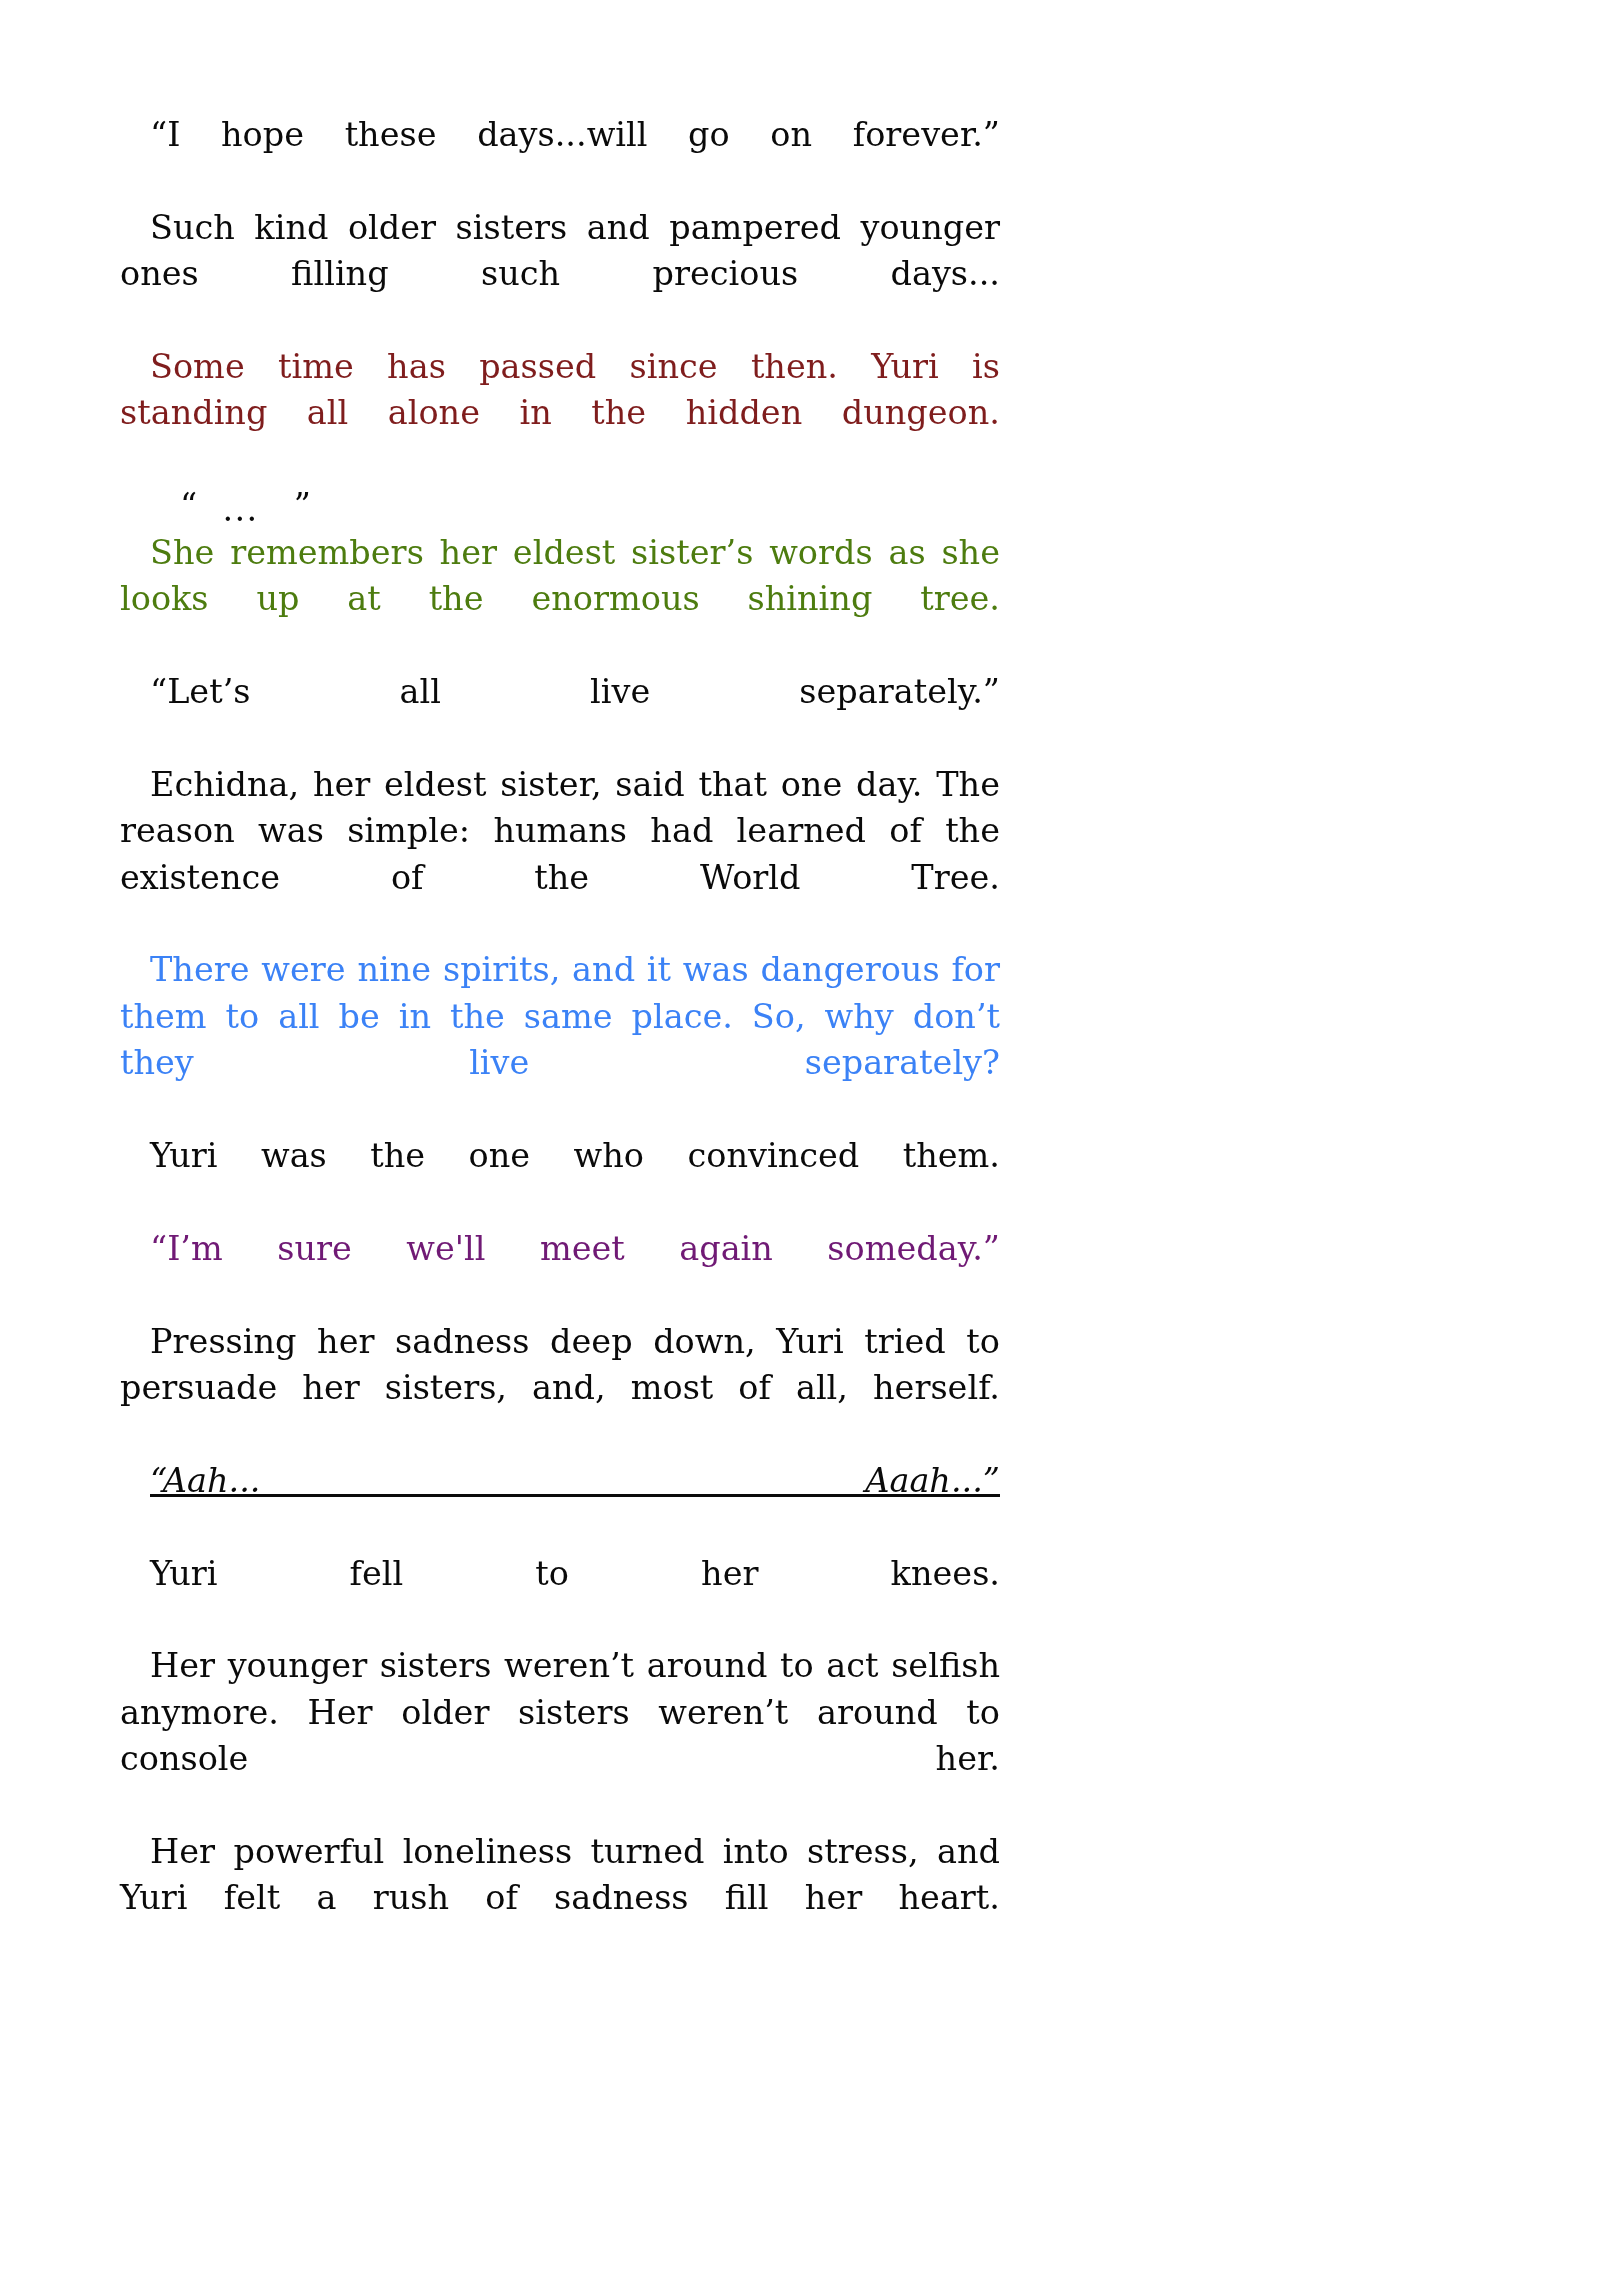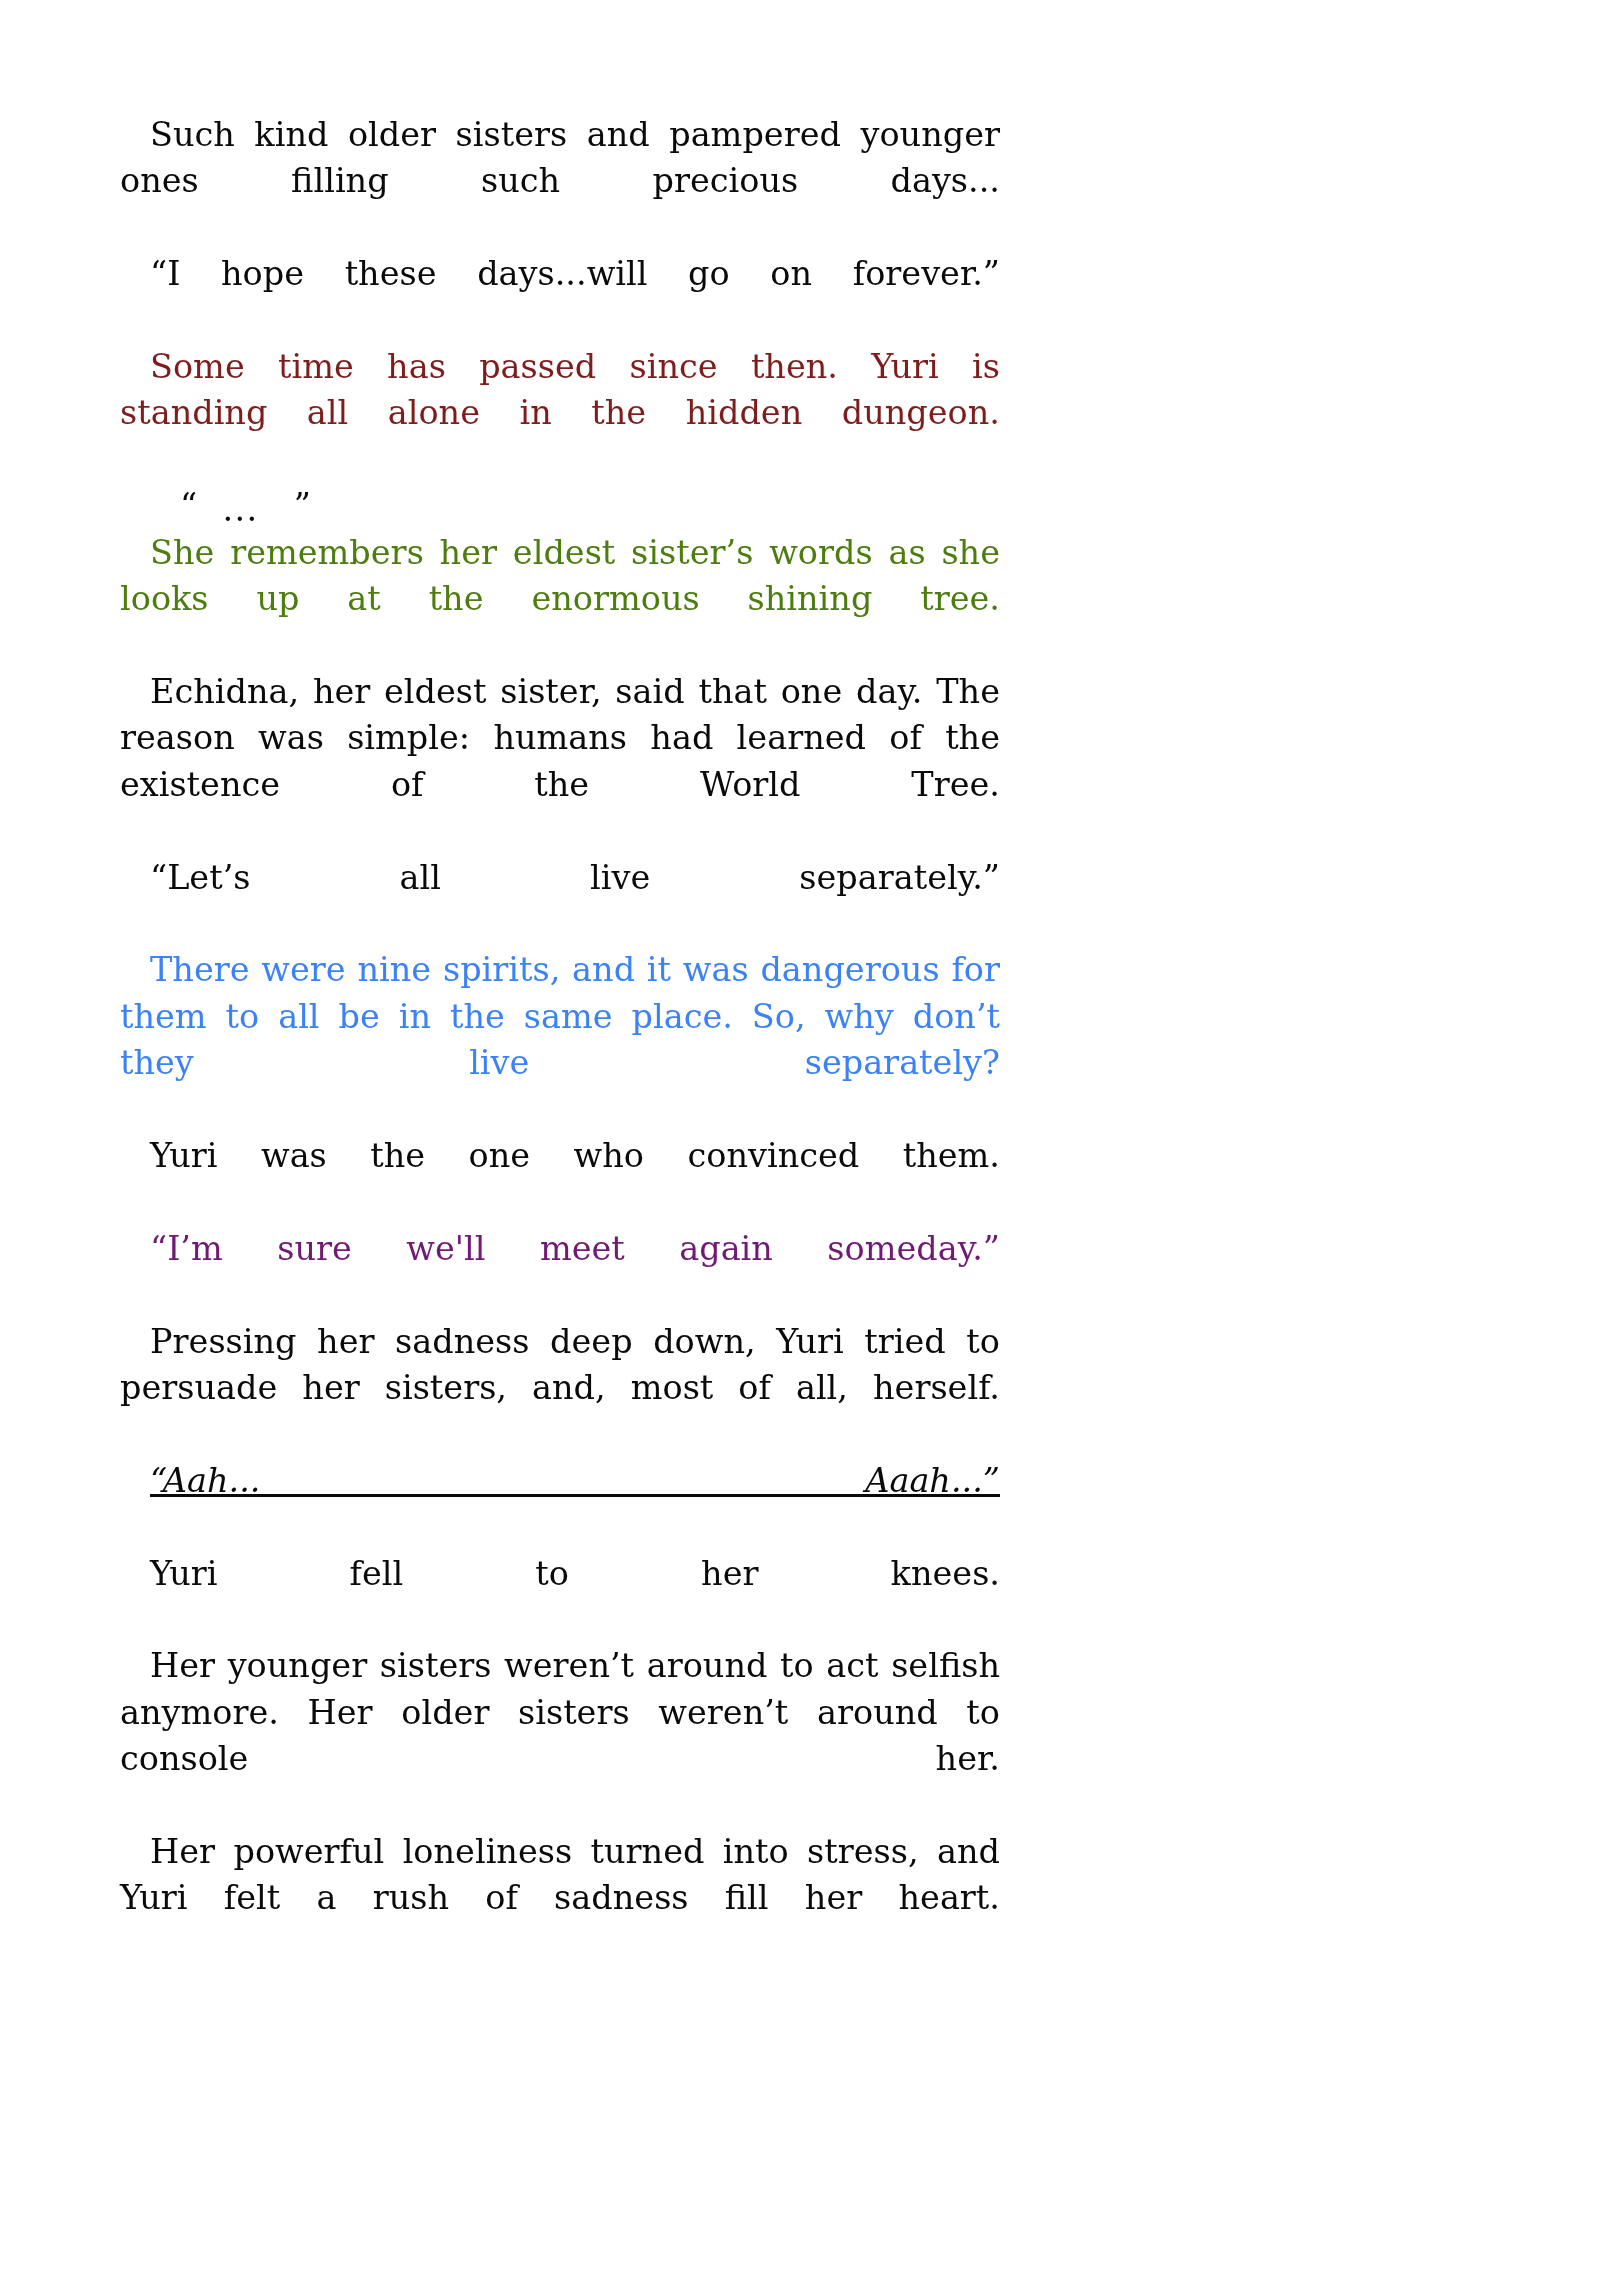--- a/index.html
+++ b/index.html
@@ -70,33 +70,33 @@
   .quote-mark {
     display: inline-block;
   }
 </style>
 </head>
 <body>
 
 <div class="page" style="background: rgb(255, 255, 255);">
   <div class="text-column">
 
+    <p class="para" style="color: rgb(10, 10, 10);">“I hope these days...will go on forever.”</p>
+
     <p class="para" style="color: rgb(10, 10, 10);">Such kind older sisters and pampered younger ones filling such precious days...</p>
-
-    <p class="para" style="color: rgb(10, 10, 10);">“I hope these days...will go on forever.”</p>
 
     <p class="para" style="color: #7f1d1d;">Some time has passed since then. Yuri is standing all alone in the hidden dungeon.</p>
 
     <p class="para ellipsis-line" style="color: rgb(10, 10, 10);"><span class="quote-mark">“</span><span class="ellipsis-dots">...</span><span class="quote-mark">”</span></p>
 
     <p class="para" style="color: #4d7c0f;">She remembers her eldest sister’s words as she looks up at the enormous shining tree.</p>
 
+    <p class="para" style="color: rgb(10, 10, 10);">“Let’s all live separately.”</p>
+
     <p class="para" style="color: rgb(10, 10, 10);">Echidna, her eldest sister, said that one day. The reason was simple: humans had learned of the existence of the World Tree.</p>
-
-    <p class="para" style="color: rgb(10, 10, 10);">“Let’s all live separately.”</p>
 
     <p class="para" style="color: #3b82f6;">There were nine spirits, and it was dangerous for them to all be in the same place. So, why don’t they live separately?</p>
 
 
     <p class="para" style="color: rgb(10, 10, 10);">Yuri was the one who convinced them.</p>
 
     <p class="para" style="color: #701a75;">“I’m sure we'll meet again someday.”</p>
 
     <p class="para" style="color: rgb(10, 10, 10);">Pressing her sadness deep down, Yuri tried to persuade her sisters, and, most of all, herself.</p>
 

